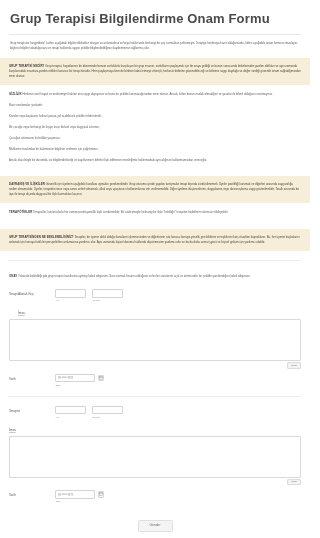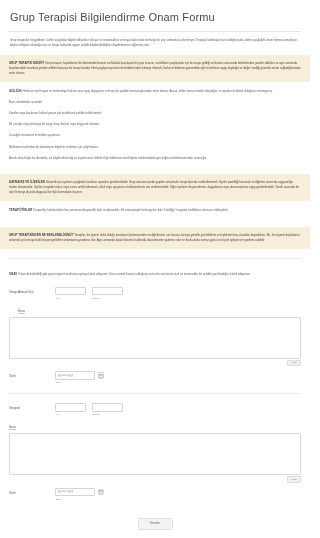--- a/index.html
+++ b/index.html
@@ -11,22 +11,22 @@
     font-family: "Liberation Sans", sans-serif;
     color: #3a3a3a;
     overflow: hidden;
   }
   .page {
     width: 310px; height: 538px;
     background: #ffffff;
     position: relative;
   }
   .form-title {
-    font-size: 11px;
-    font-weight: 400;
+    font-size: 13px;
+    font-weight: 700;
     color: #4a4a4a;
     padding: 11px 10px 0 10px;
     letter-spacing: .15px;
     line-height: 1.2;
   }
   .title-rule {
     margin: 7px 9px 0 9px;
     border-bottom: 1px solid #e6e6e6;
   }
   .intro {

